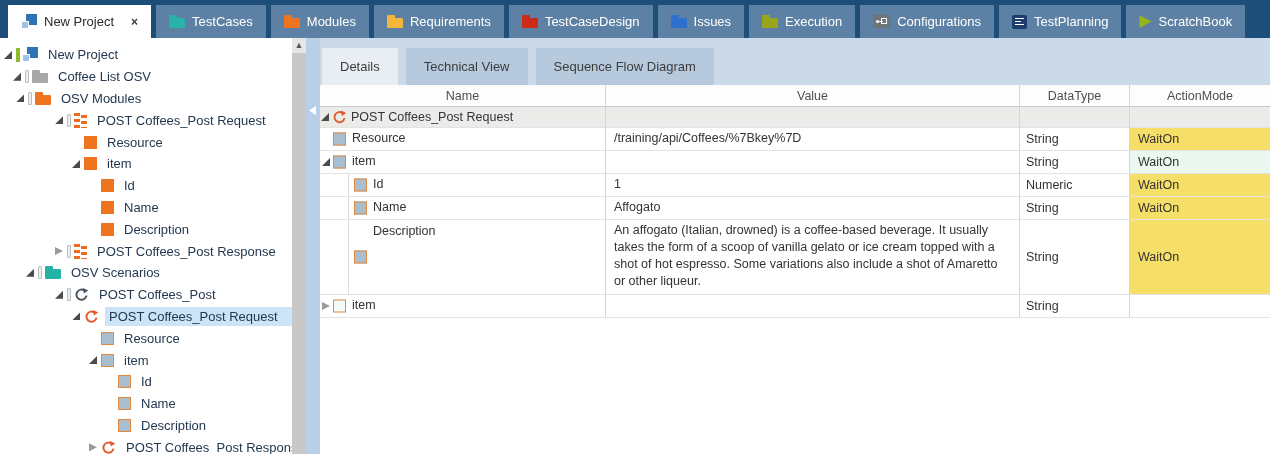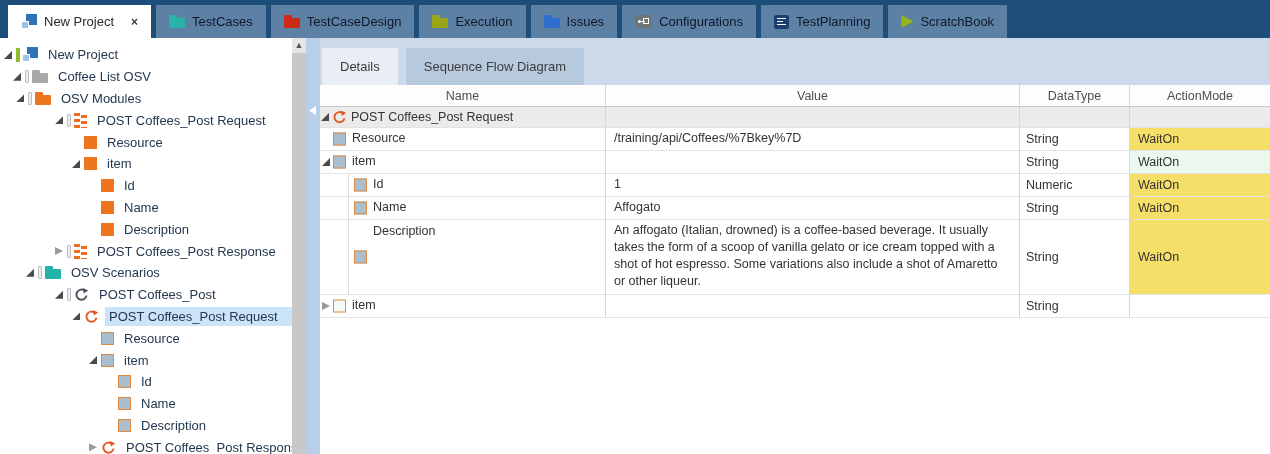--- a/index.html
+++ b/index.html
@@ -3,21 +3,21 @@
 <meta charset="utf-8">
 <style>
   * { margin:0; padding:0; box-sizing:border-box; }
   html,body { width:1270px; height:454px; overflow:hidden; }
   body { font-family:"Liberation Sans", sans-serif; background:#fff; }
   .app { width:1270px; height:454px; display:flex; flex-direction:column; }
 
   
   .tabbar { height:38px; background:#1d4e79; display:flex; padding:5px 0 0 8px; flex:none; }
   .mtab { display:flex; align-items:center; gap:7px; padding:0 13px; margin-right:5px;
-          background:#5d81a4; color:#0f172a; font-size:13px; white-space:nowrap; cursor:default; }
+          background:#5d81a4; color:#ffffff; font-size:13px; white-space:nowrap; cursor:default; }
   .mtab.active { background:#ffffff; color:#2b2b2b; }
   .mtab .close { margin-left:10px; font-size:12px; font-weight:bold; color:#3c3c3c; }
 
   
   .i-folder { position:relative; width:16px; height:13px; flex:none; display:inline-block; }
   .i-folder .ftab { position:absolute; top:0; left:0; width:8px; height:4px; background:var(--c); border-radius:1px 1px 0 0; }
   .i-folder .fbody { position:absolute; bottom:0; left:0; width:16px; height:10px; background:var(--c); border-radius:1px; }
   .i-logo { position:relative; width:16px; height:15px; flex:none; display:inline-block; }
   .i-logo .lg-big { position:absolute; top:0; right:0; width:11px; height:11px; background:#2e74b5; }
   .i-logo .lg-small { position:absolute; bottom:0; left:0; width:8px; height:8px; background:#9dc3e6; border:1px solid #fff; }
@@ -104,39 +104,53 @@
         <span class="close">×</span>
       </div>
       <div class="mtab">
         <span class="i-folder" style="--c: #29b2a8;">
           <span class="ftab"></span>
           <span class="fbody"></span>
         </span>
         <span>TestCases</span>
       </div>
       <div class="mtab">
+        <span class="i-folder" style="--c: #ee7420;">
+          <span class="ftab"></span>
+          <span class="fbody"></span>
+        </span>
+        <span>Modules</span>
+      </div>
+      <div class="mtab">
+        <span class="i-folder" style="--c: #f5b63c;">
+          <span class="ftab"></span>
+          <span class="fbody"></span>
+        </span>
+        <span>Requirements</span>
+      </div>
+      <div class="mtab">
         <span class="i-folder" style="--c: #cd2a18;">
           <span class="ftab"></span>
           <span class="fbody"></span>
         </span>
         <span>TestCaseDesign</span>
       </div>
       <div class="mtab">
+        <span class="i-folder" style="--c: #2d70cd;">
+          <span class="ftab"></span>
+          <span class="fbody"></span>
+        </span>
+        <span>Issues</span>
+      </div>
+      <div class="mtab">
         <span class="i-folder" style="--c: #9aa619;">
           <span class="ftab"></span>
           <span class="fbody"></span>
         </span>
         <span>Execution</span>
-      </div>
-      <div class="mtab">
-        <span class="i-folder" style="--c: #2d70cd;">
-          <span class="ftab"></span>
-          <span class="fbody"></span>
-        </span>
-        <span>Issues</span>
       </div>
       <div class="mtab">
         <span class="i-config">
           <span class="cfg-dot"></span>
           <span class="cfg-line"></span>
           <span class="cfg-sq"></span>
         </span>
         <span>Configurations</span>
       </div>
       <div class="mtab">
@@ -295,20 +309,21 @@
     <div class="vscroll">
       <div class="vs-btn">▲</div>
       <div class="vs-thumb"></div>
     </div>
     <div class="splitter">
       <div class="collapse"></div>
     </div>
     <div class="main">
       <div class="subtabs" id="subtabs">
           <div class="stab active">Details</div>
+          <div class="stab">Technical View</div>
           <div class="stab">Sequence Flow Diagram</div>
         </div>
       <div class="grid" id="grid">
           <div class="grow ghead">
             <div>Name</div>
             <div>Value</div>
             <div>DataType</div>
             <div>ActionMode</div>
           </div>
           <div class="grow group">

